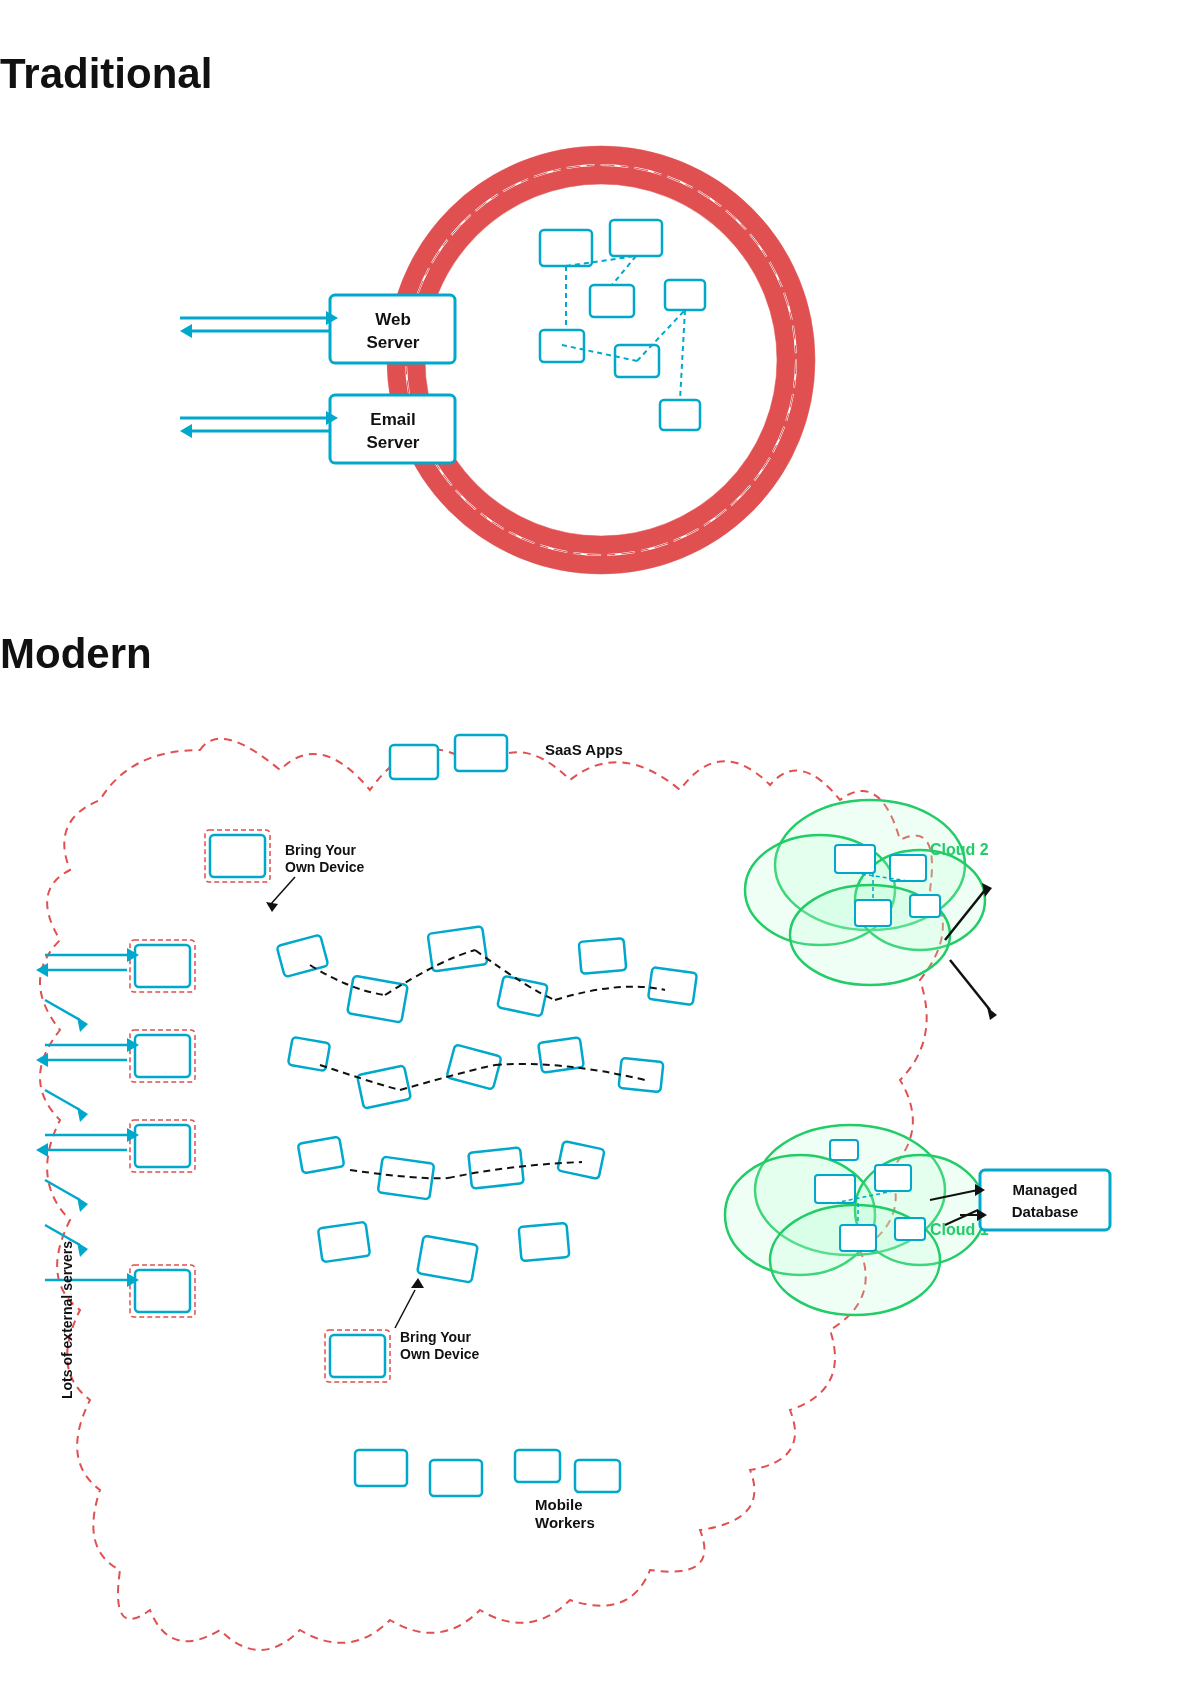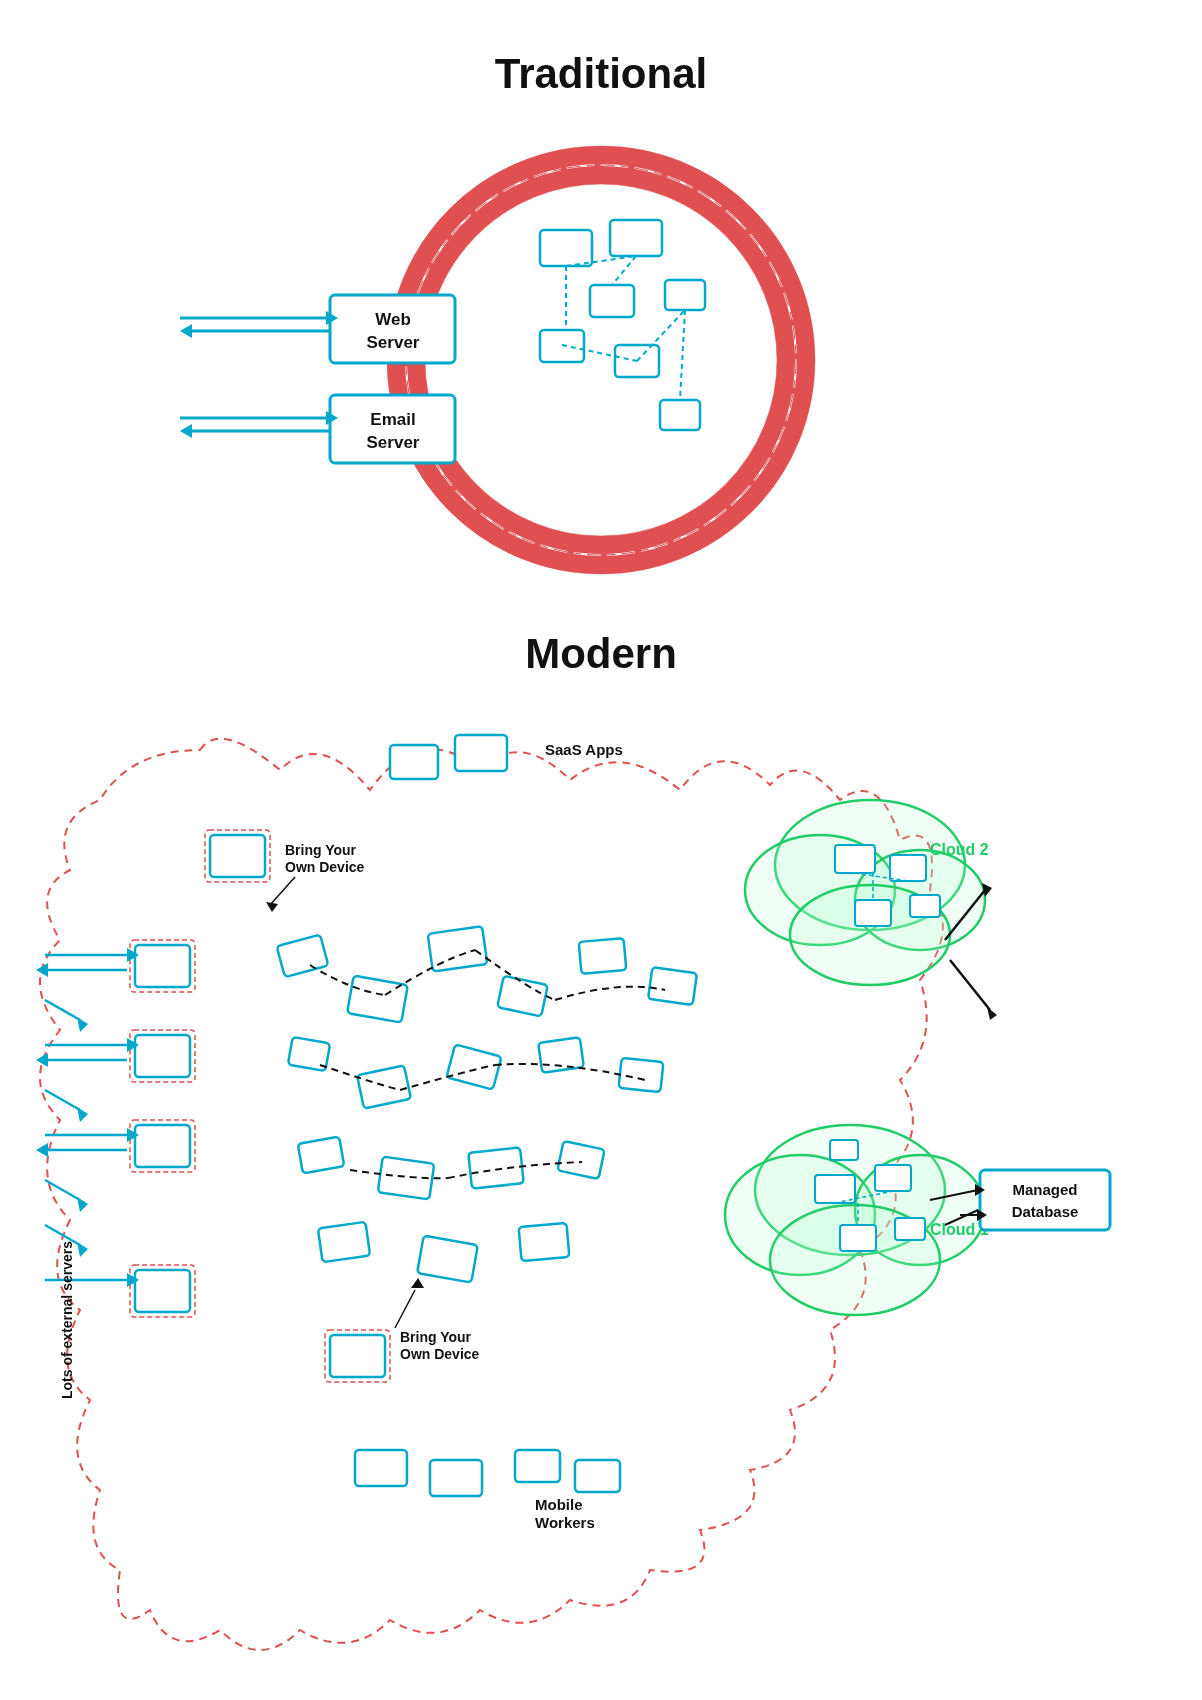--- a/index.html
+++ b/index.html
@@ -18,39 +18,38 @@
     }
     
     .traditional-section {
       position: absolute;
       top: 30px;
       left: 0;
       width: 1202px;
       height: 560px;
     }
     .traditional-title {
-      text-align: center;
       font-size: 42px;
       font-weight: 900;
       color: #111;
       position: absolute;
       top: 20px;
       left: 0;
       width: 100%;
     }
     
     .modern-section {
       position: absolute;
       top: 620px;
       left: 0;
       width: 1202px;
       height: 1060px;
     }
     .modern-title {
-      text-align: center;
+      text-align: left;
       font-size: 42px;
       font-weight: 900;
       color: #111;
       position: absolute;
       top: 10px;
       left: 0;
       width: 100%;
     }
   </style>
 </head>

